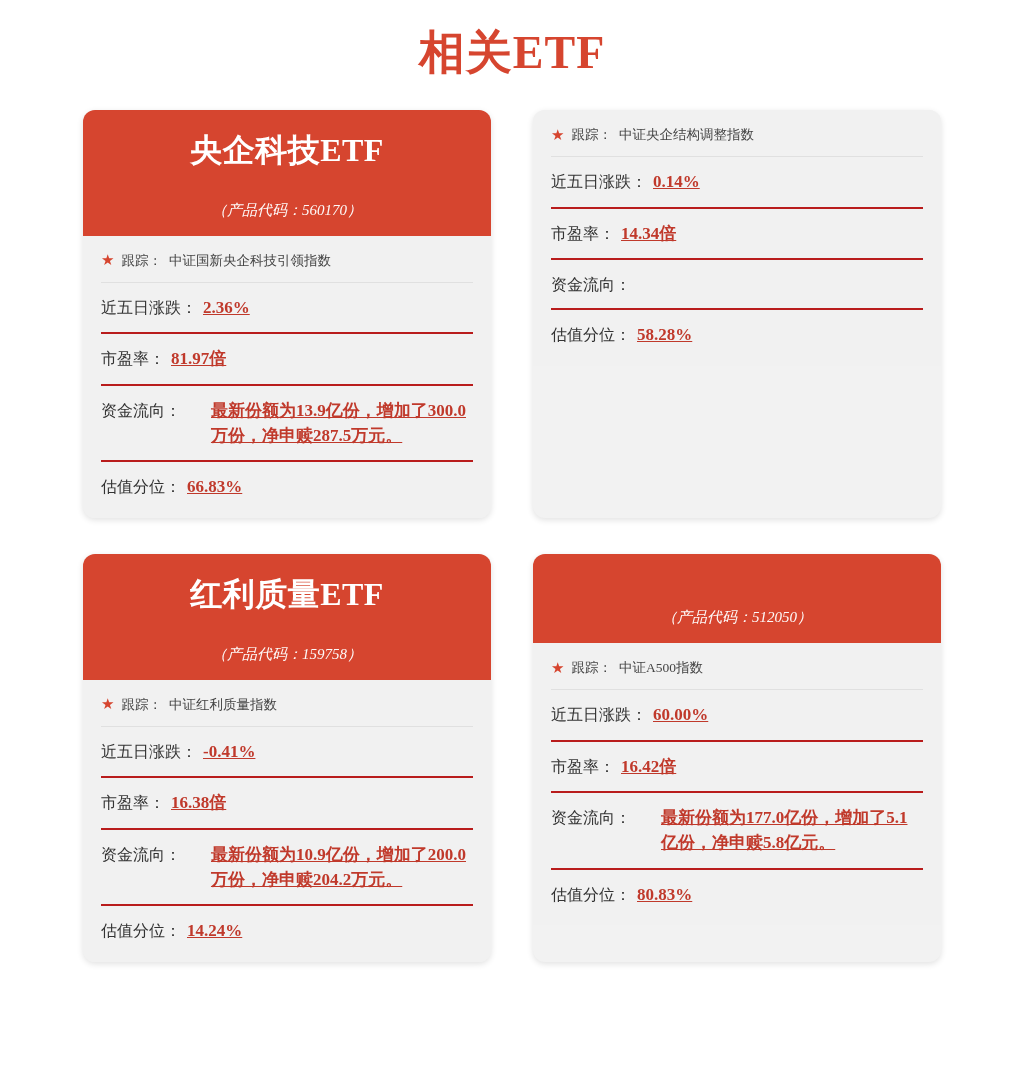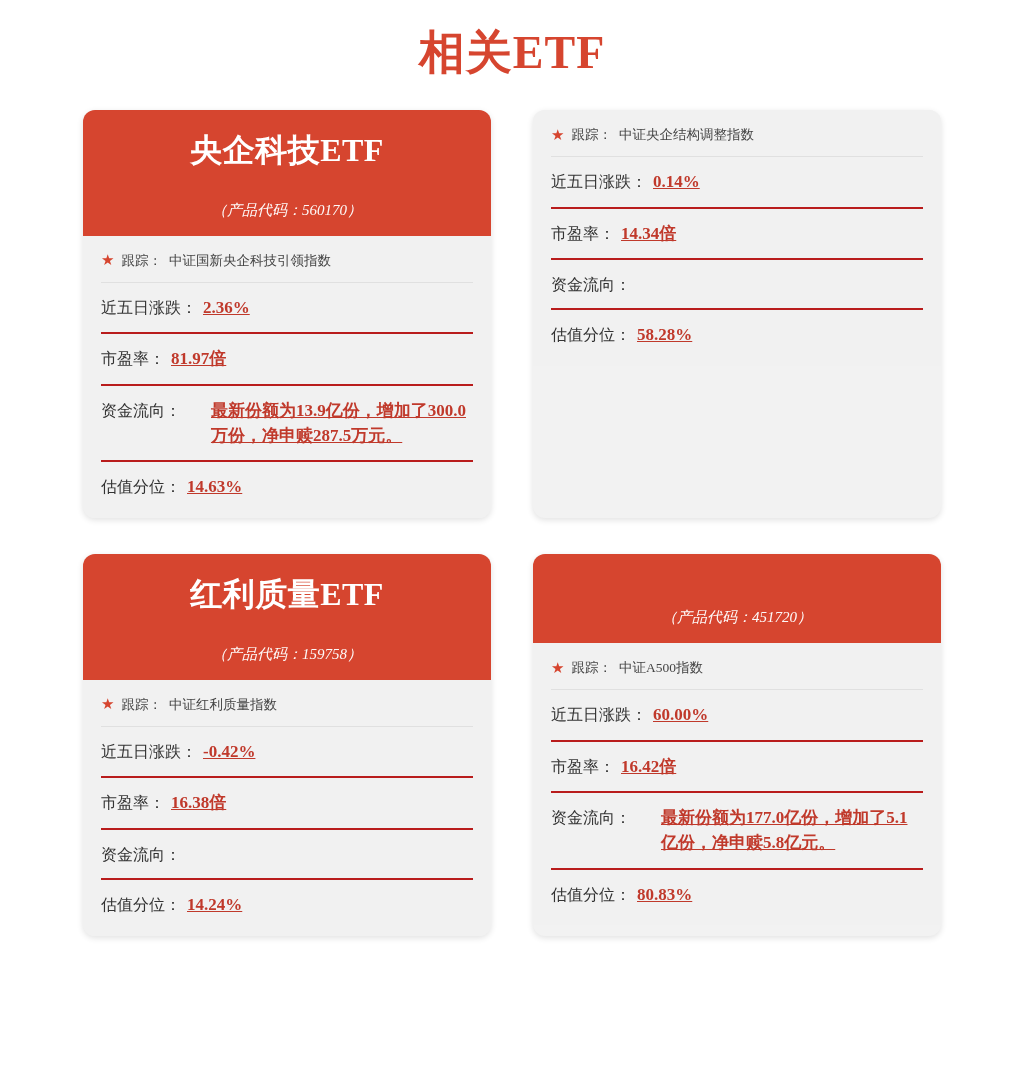--- a/index.html
+++ b/index.html
@@ -144,21 +144,21 @@
         <div class="row">
           <span class="row-label">市盈率：</span>
           <span class="row-value">81.97倍</span>
         </div>
         <div class="row">
           <span class="row-label">资金流向：</span>
           <span class="row-value flow">最新份额为13.9亿份，增加了300.0万份，净申赎287.5万元。</span>
         </div>
         <div class="row">
           <span class="row-label">估值分位：</span>
-          <span class="row-value">14.63%</span>
+          <span class="row-value">66.83%</span>
         </div>
       </div>
     </div>
 
     <div class="card">
       <div class="card-body">
         <div class="track-row">
           <span class="star-icon">★</span>
           <span>跟踪：</span>
           <span>中证央企结构调整指数</span>
@@ -189,40 +189,41 @@
         </div>
       </div>
       <div class="card-body">
         <div class="track-row">
           <span class="star-icon">★</span>
           <span>跟踪：</span>
           <span>中证红利质量指数</span>
         </div>
         <div class="row">
           <span class="row-label">近五日涨跌：</span>
-          <span class="row-value">-0.42%</span>
+          <span class="row-value">-0.41%</span>
         </div>
         <div class="row">
           <span class="row-label">市盈率：</span>
           <span class="row-value">16.38倍</span>
         </div>
         <div class="row">
           <span class="row-label">资金流向：</span>
+          <span class="row-value flow">最新份额为10.9亿份，增加了200.0万份，净申赎204.2万元。</span>
         </div>
         <div class="row">
           <span class="row-label">估值分位：</span>
           <span class="row-value">14.24%</span>
         </div>
       </div>
     </div>
 
     <div class="card">
       <div class="card-header">
         <div class="card-code">
-          <span>（产品代码：</span><span>451720</span><span>）</span>
+          <span>（产品代码：</span><span>512050</span><span>）</span>
         </div>
       </div>
       <div class="card-body">
         <div class="track-row">
           <span class="star-icon">★</span>
           <span>跟踪：</span>
           <span>中证A500指数</span>
         </div>
         <div class="row">
           <span class="row-label">近五日涨跌：</span>

